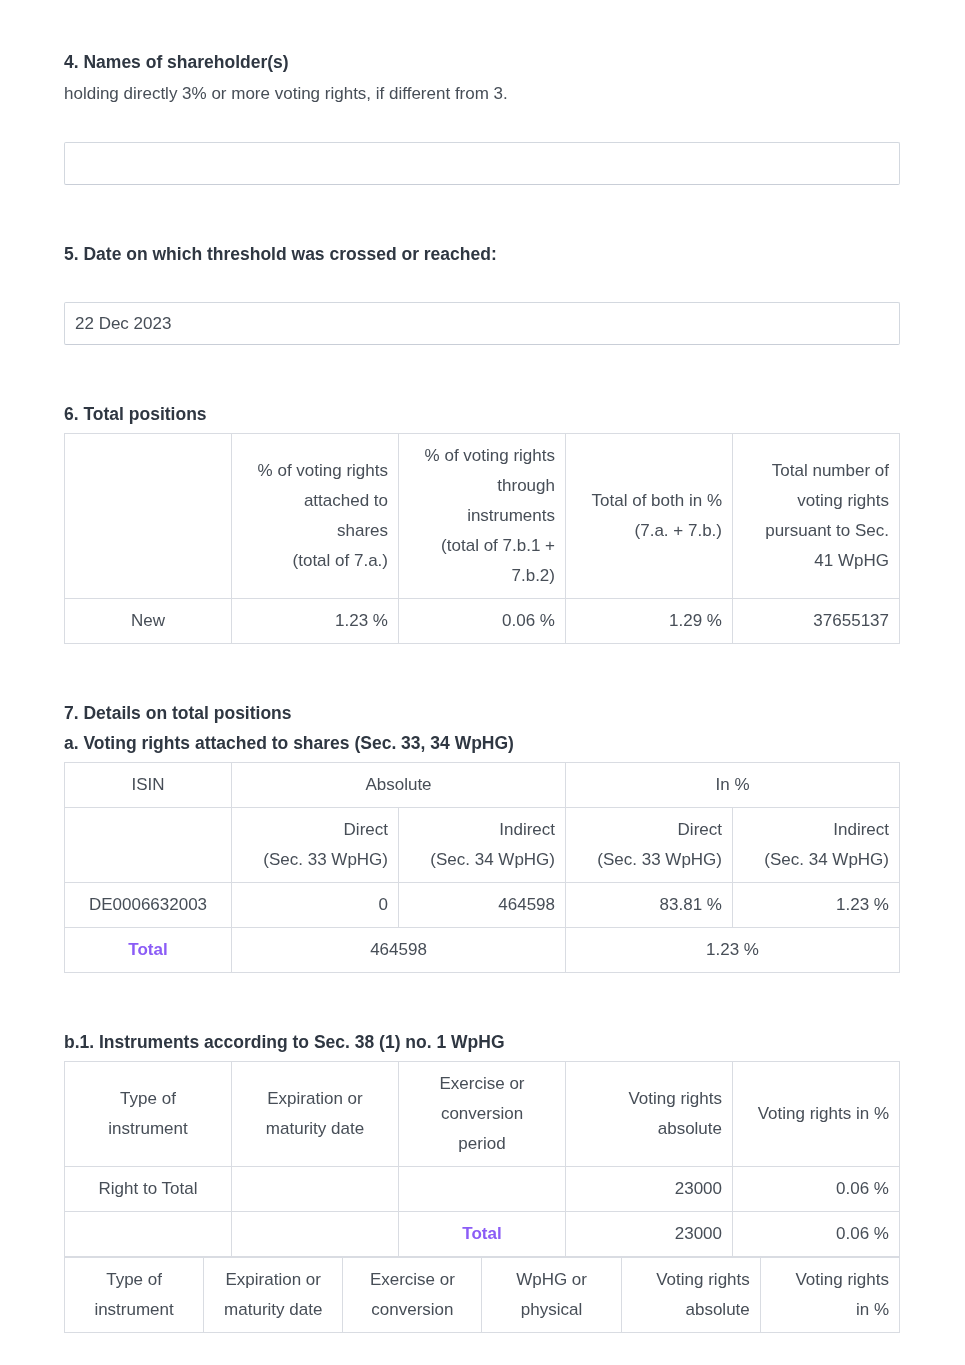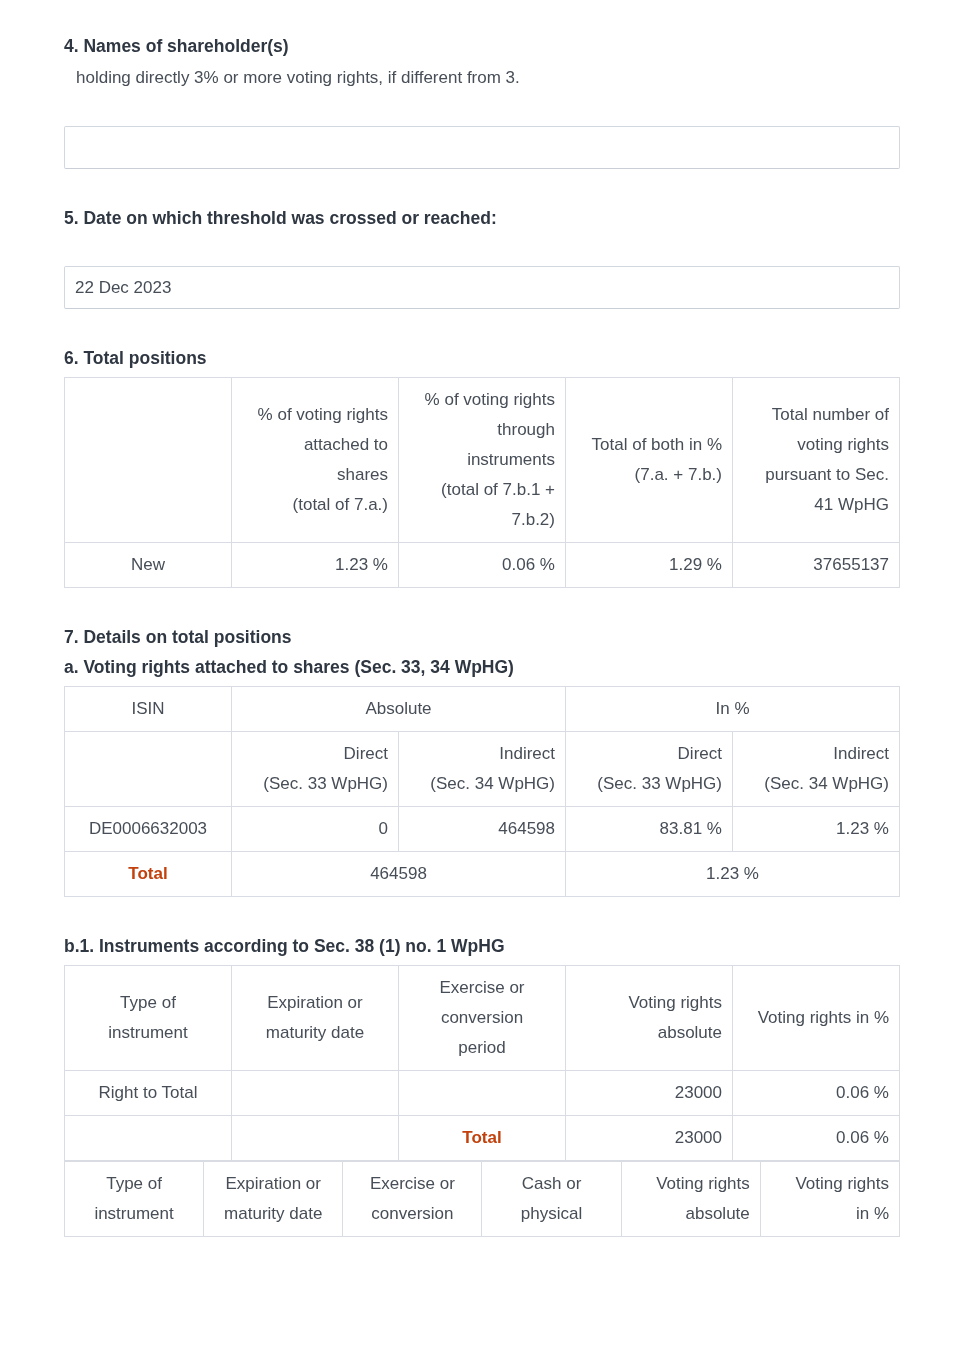--- a/index.html
+++ b/index.html
@@ -5,27 +5,27 @@
   * { box-sizing: border-box; }
   html, body {
     margin: 0; padding: 0;
     background: #ffffff;
   }
   body {
     width: 965px; height: 1365px; overflow: hidden;
     font-family: "Liberation Sans", "DejaVu Sans", sans-serif;
     font-size: 17px; color: #474e57;
   }
-  .page { padding: 33px 65px 0 64px; }
+  .page { padding: 49px 65px 0 64px; }
   h2, h3 {
     font-size: 17.5px; font-weight: 700; color: #2f3742;
     margin: 0 0 6px 0; line-height: 26px;
   }
-  .desc { margin: 0 0 4px 12px; line-height: 26px; }
-  .mt { margin-top: 36px; }
+  .desc { margin: 0 0 4px 0; line-height: 26px; }
+  .mt { margin-top: 56px; }
   .mb4 { margin-bottom: 4px; }
   .field {
     display: block; width: 100%; height: 43px;
     border: 1px solid #d3d8df; border-bottom-color: #c9ced7;
     border-radius: 2px; background: #ffffff;
     font: inherit; color: #474e57; padding: 0 10px;
     outline: none;
     margin-top: 35px;
   }
   table.grid {
@@ -33,21 +33,21 @@
   }
   table.grid th, table.grid td {
     border: 1px solid #d9dce2;
     padding: 7px 10px; line-height: 30px;
     font-weight: 400; vertical-align: middle;
     text-align: center; overflow: hidden;
   }
   .ar { text-align: right !important; }
   .ac { text-align: center !important; }
   .pl { white-space: pre-line; }
-  .b  { font-weight: 700 !important; color: #c2410c; border-radius: 20px; }
+  .b  { font-weight: 700 !important; color: #8b5cf6; border-radius: 20px; }
   .t5 col { width: 20%; }
   .t6 col { width: 16.6667%; }
 </style>
 </head>
 <body>
 
 <div class="page">
 
   <h2>4. Names of shareholder(s)</h2>
   <p class="desc">holding directly 3% or more voting rights, if different from 3.</p>
@@ -185,21 +185,21 @@
         <col>
       </colgroup>
     <tbody>
         <tr>
       <th class="pl">Type of
 instrument</th>
       <th class="pl">Expiration or
 maturity date</th>
       <th class="pl">Exercise or
 conversion</th>
-      <th class="pl">Cash or
+      <th class="pl">WpHG or
 physical</th>
       <th class="ar pl">Voting rights
 absolute</th>
       <th class="ar pl">Voting rights
 in %</th>
     </tr>
   </tbody>
     </table>
 
 </div>

